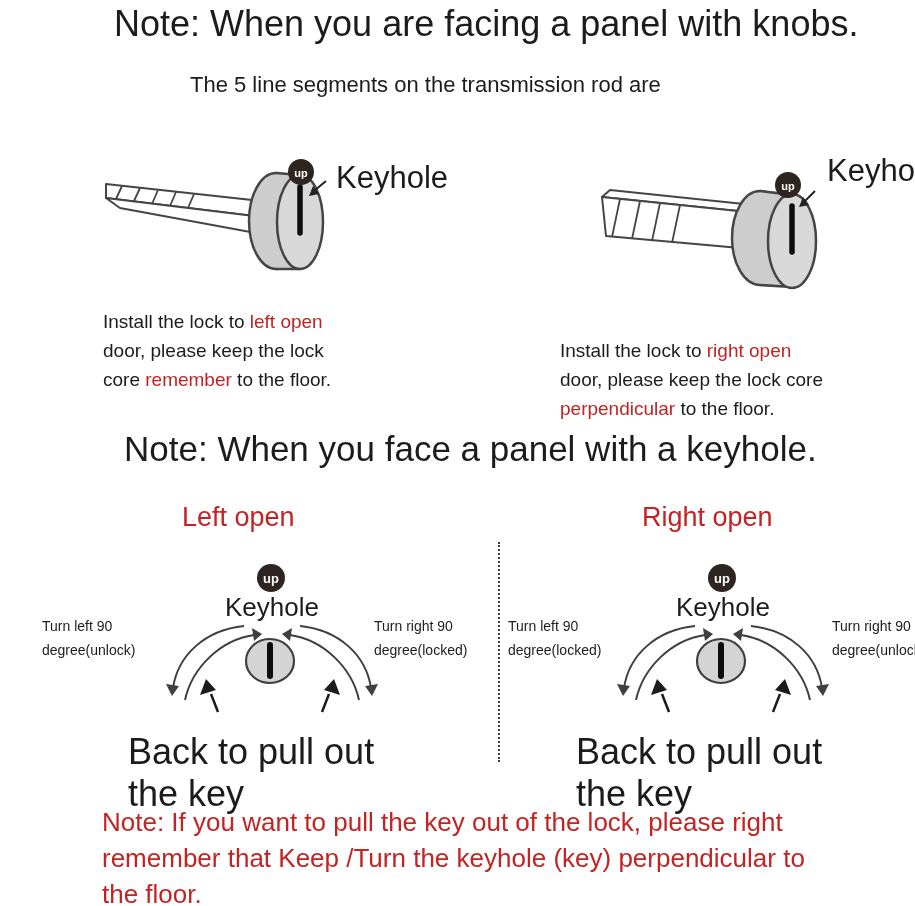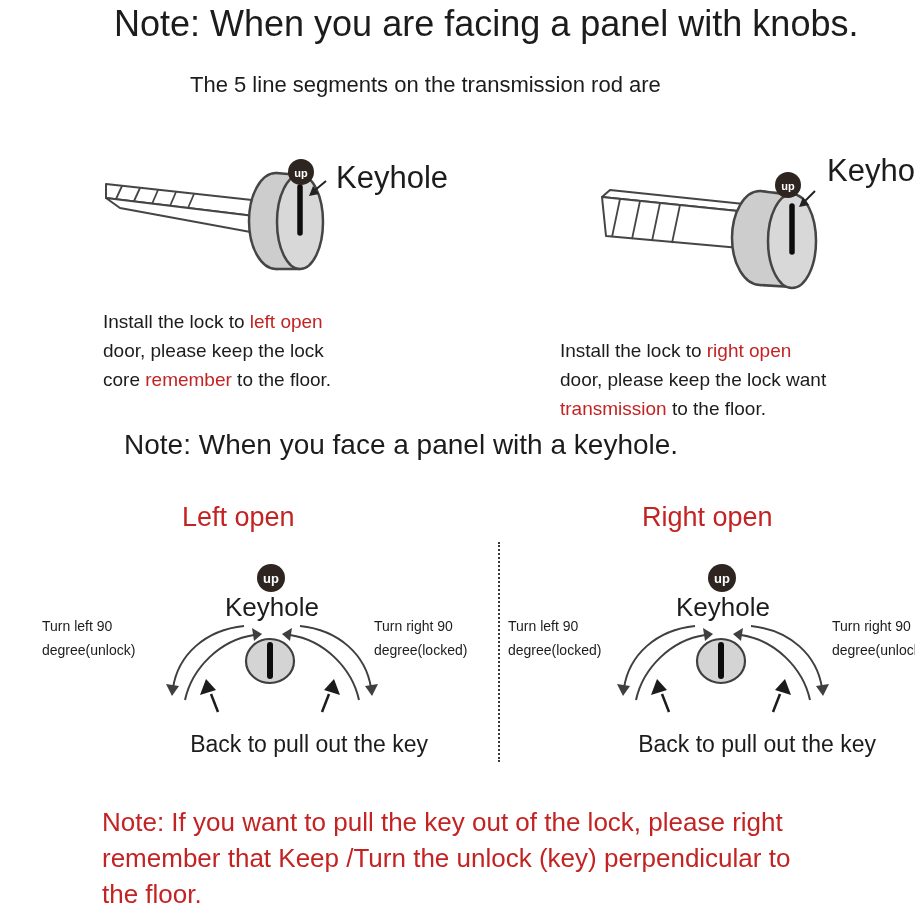--- a/index.html
+++ b/index.html
@@ -3,29 +3,29 @@
 <meta charset="utf-8">
 <style>
   html,body{margin:0;padding:0;background:#fff;}
   .canvas{
     position:relative;width:915px;height:906px;background:#ffffff;
     font-family:"Liberation Sans",sans-serif;color:#1c1c1c;overflow:hidden;margin-left:40px;
   }
   .abs{position:absolute;}
   .nowrap{white-space:nowrap;}
   .h-main{font-size:36px;font-weight:400;letter-spacing:0px;}
-  .h-main2{font-size:28px;font-weight:400;}
+  .h-main2{font-size:35px;font-weight:400;}
   .subtitle{font-size:22px;line-height:32px;}
   .install{font-size:19px;line-height:29px;}
   .red{color:#c42323;}
   .keyhole-top{font-size:31px;}
   .open-head{font-size:27px;color:#c42323;}
   .keyhole-bot{font-size:26px;text-align:center;}
   .turn-label{font-size:14px;line-height:24px;}
-  .back-text{font-size:23px;text-align:right;}
+  .back-text{font-size:36px;text-align:left;}
   .footer{font-size:26px;line-height:36px;color:#c42323;}
   .badge{
     background:#2e2420;border-radius:50%;color:#fff;font-weight:bold;
     display:flex;align-items:center;justify-content:center;
   }
   .badge-sm{width:28px;height:28px;font-size:13px;}
   .dotted-sep{border-left:2px dotted #3a3a3a;width:0;}
   svg{display:block;}
 </style>
 </head>
@@ -91,22 +91,22 @@
   <div class="abs keyhole-top nowrap" style="left:787px;top:153px;">Keyhole</div>
 
   <div class="abs install" style="left:63px;top:307px;width:320px;">
     <span>Install the lock to </span><span class="red">left open</span><br>
     <span>door, please keep the lock</span><br>
     <span>core </span><span class="red">remember</span><span> to the floor.</span>
   </div>
 
   <div class="abs install" style="left:520px;top:336px;width:360px;">
     <span>Install the lock to </span><span class="red">right open</span><br>
-    <span>door, please keep the lock want</span><br>
-    <span class="red">transmission</span><span> to the floor.</span>
+    <span>door, please keep the lock core</span><br>
+    <span class="red">perpendicular</span><span> to the floor.</span>
   </div>
 
   <div class="abs h-main2 nowrap" style="left:84px;top:429px;">Note: When you face a panel with a keyhole.</div>
 
   <div class="abs open-head nowrap" style="left:142px;top:502px;">Left open</div>
   <div class="abs open-head nowrap" style="left:602px;top:502px;">Right open</div>
 
   <div class="abs dotted-sep" style="left:458px;top:542px;height:220px;"></div>
 
   <div class="abs badge badge-sm" style="left:217px;top:564px;">
@@ -182,17 +182,17 @@
   </div>
   <div class="abs turn-label" style="left:792px;top:614px;width:130px;">
     <span>Turn right 90</span><br>
     <span>degree(unlock)</span>
   </div>
 
   <div class="abs back-text" style="left:536px;top:731px;width:300px;">Back to pull out the key</div>
 
   <div class="abs footer" style="left:62px;top:804px;width:820px;">
     <span>Note: If you want to pull the key out of the lock, please right</span><br>
-    <span>remember that Keep /Turn the unlock (key) perpendicular to</span><br>
+    <span>remember that Keep /Turn the keyhole (key) perpendicular to</span><br>
     <span>the floor.</span>
   </div>
 
 </div>
 
 </body></html>

